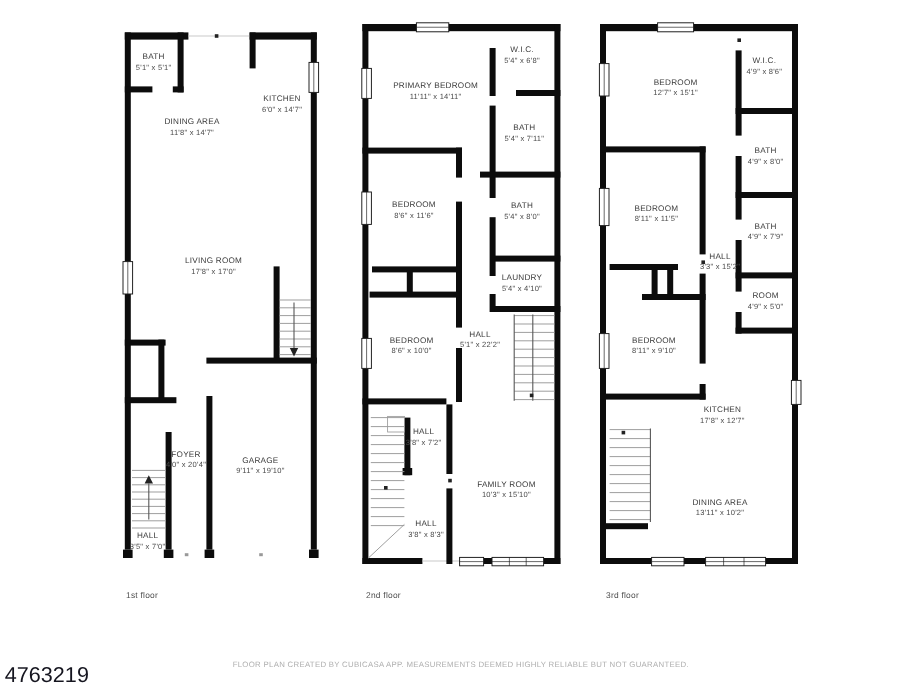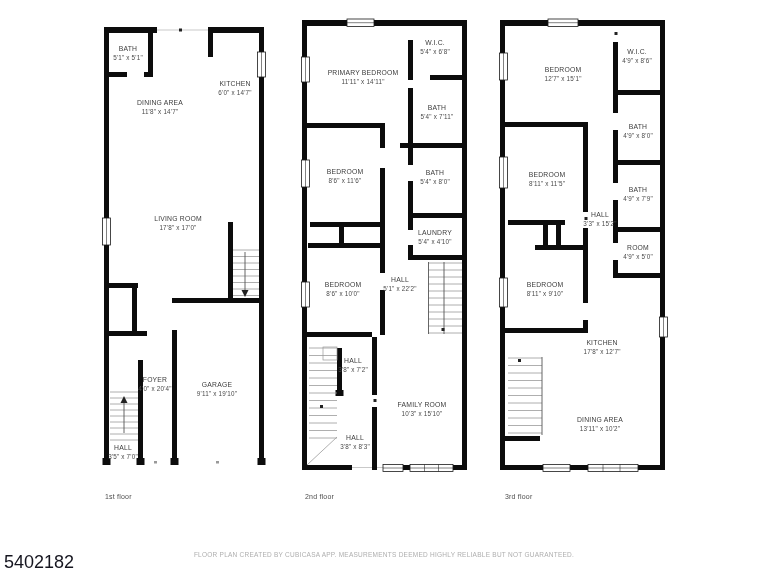--- a/index.html
+++ b/index.html
@@ -382,15 +382,15 @@
   <div class="room-label" style="left:600px;top:424px;">
     <div>DINING AREA</div>
     <div class="dims">13'11" x 10'2"</div>
   </div>
 
   <div class="floor-name" style="left:105px;top:493px;">1st floor</div>
   <div class="floor-name" style="left:305px;top:493px;">2nd floor</div>
   <div class="floor-name" style="left:505px;top:493px;">3rd floor</div>
 
   <div id="disclaimer">FLOOR PLAN CREATED BY CUBICASA APP. MEASUREMENTS DEEMED HIGHLY RELIABLE BUT NOT GUARANTEED.</div>
-  <div id="plan-id">5402182</div>
+  <div id="plan-id">4763219</div>
 
 </div>
 
 </body></html>

